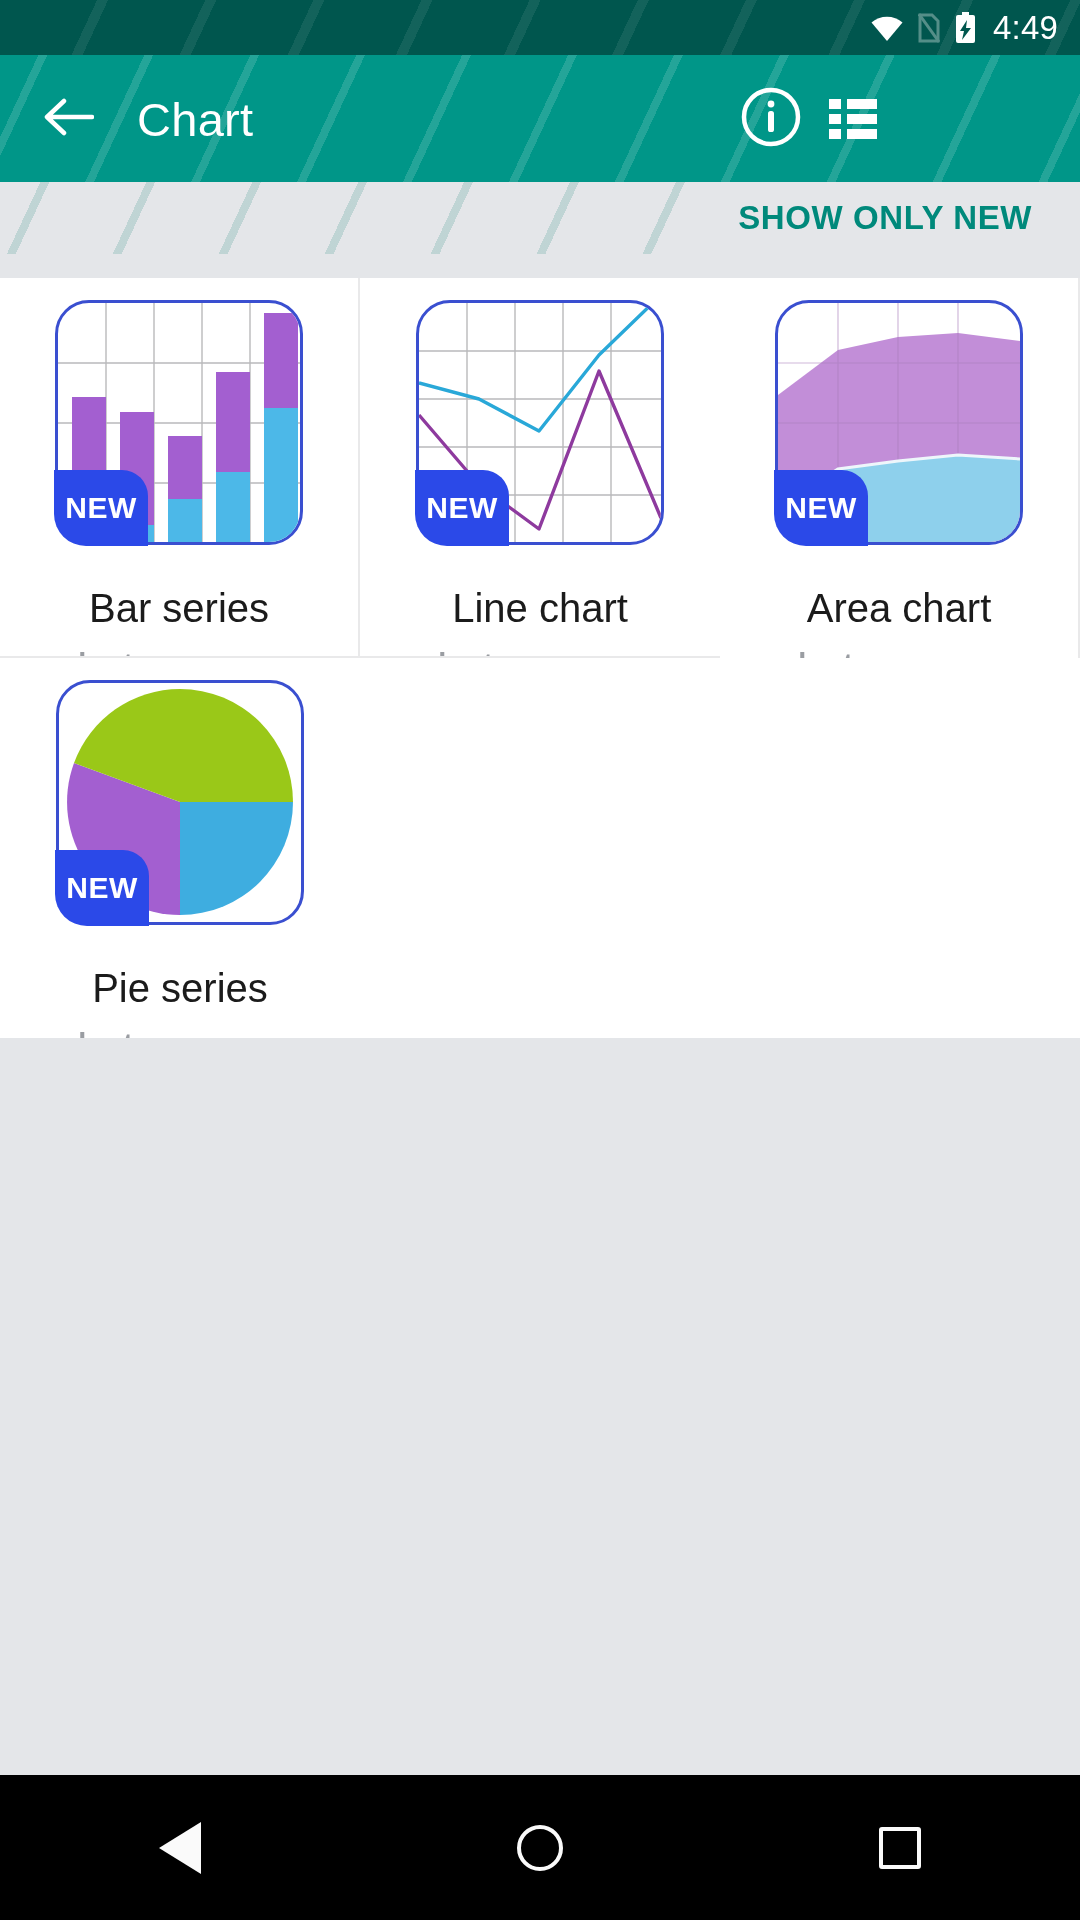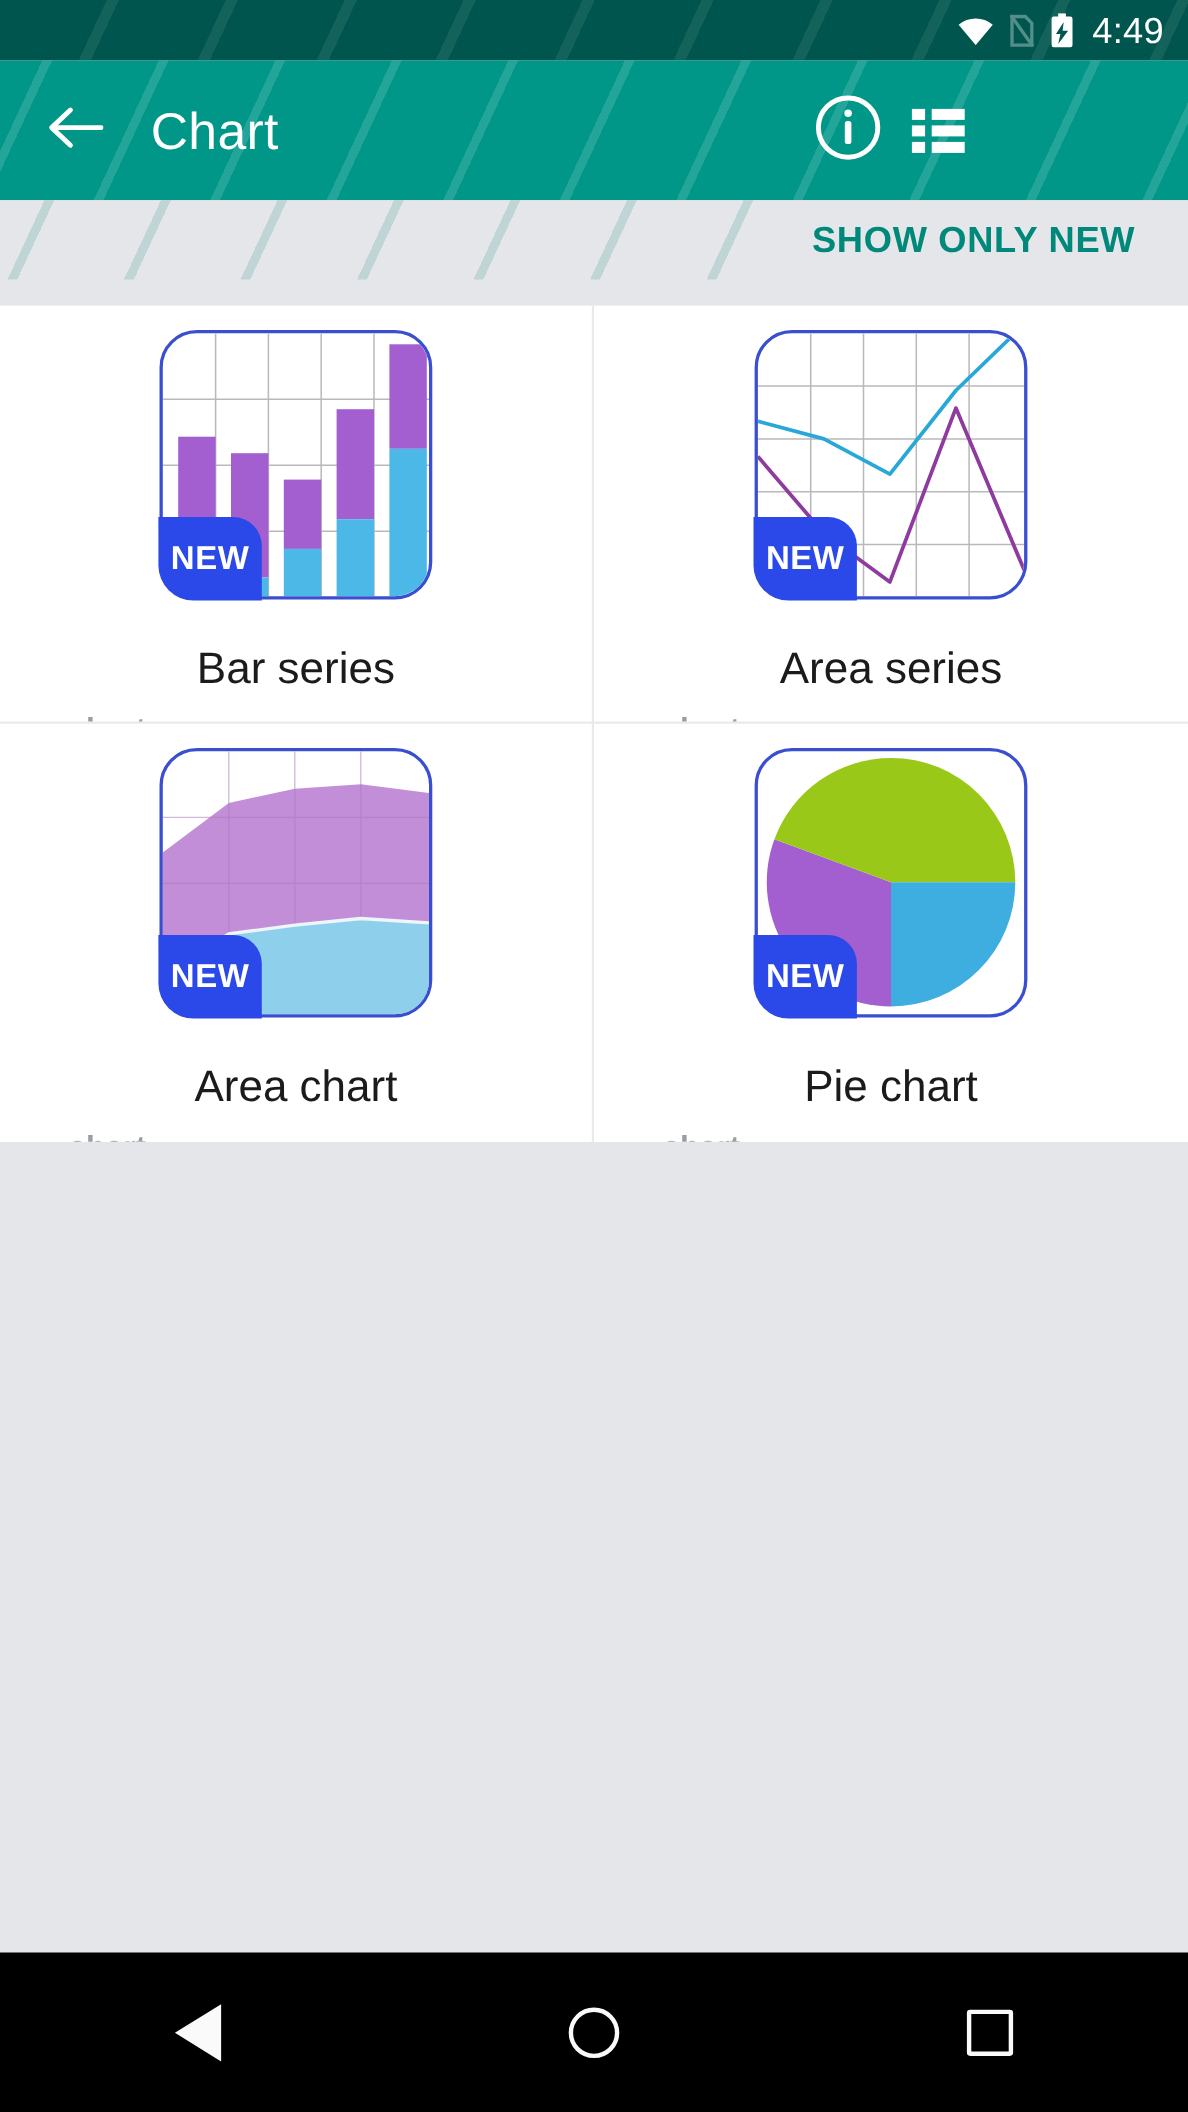--- a/index.html
+++ b/index.html
@@ -86,21 +86,21 @@
   #show-only-new{
     position:absolute; right:48px; top:50%; transform:translateY(-50%);
     color:#00897b; font-size:33px; font-weight:700; letter-spacing:.6px;
     cursor:pointer; white-space:nowrap;
   }
 
   
   #card-grid{
     position:absolute; left:0; top:278px; width:1080px; height:760px;
     background:#fff;
-    display:grid; grid-template-columns:1fr 1fr; grid-template-rows:380px 380px;
+    display:grid; grid-template-columns:1fr 1fr 1fr; grid-template-rows:380px 380px;
   }
   .card{
     position:relative; background:#fff; cursor:pointer; overflow:hidden;
   }
   .card.brd-r{ border-right:2px solid #e9e9ea; }
   .card.brd-b{ border-bottom:2px solid #e9e9ea; }
   .thumb-wrap{
     position:absolute; left:50%; transform:translateX(-50%); top:22px;
     width:248px; height:245px;
   }
@@ -267,21 +267,21 @@
             <line x1="0" y1="96" x2="242" y2="96"></line>
             <line x1="0" y1="144" x2="242" y2="144"></line>
             <line x1="0" y1="192" x2="242" y2="192"></line>
           </g>
           <polyline points="0,80 60,96 120,128 180,52 242,-8" fill="none" stroke="#29a8d8" stroke-width="3.4" stroke-linejoin="round"></polyline>
           <polyline points="0,112 60,182 120,226 180,68 242,215" fill="none" stroke="#8e3a9e" stroke-width="3.4" stroke-linejoin="round"></polyline>
         </svg>
       </div>
       <div class="badge-new">NEW</div>
     </div>
-    <div class="card-title">Area series</div>
+    <div class="card-title">Line chart</div>
     <div class="card-sub">chart</div>
   </div>
 
   <div class="card brd-r">
     <div class="thumb-wrap">
       <div class="thumb">
         <svg width="242" height="239" viewBox="0 0 242 239">
           <polygon points="0,92 60,47 120,34 180,30 242,38 242,239 0,239" fill="#c28ed8"></polygon>
           <g stroke="#a87fbb" stroke-width="1.2" opacity=".55">
             <line x1="60" y1="0" x2="60" y2="239"></line>
@@ -306,21 +306,21 @@
       <div class="thumb">
         <svg width="242" height="239" viewBox="0 0 242 239">
           <path d="M121 119 L121 6 A 113 113 0 0 1 234 119 Z" fill="#9ac818"></path>
           <path d="M121 119 L234 119 A 113 113 0 0 1 121 232 Z" fill="#3eade0"></path>
           <path d="M121 119 L121 232 A 113 113 0 0 1 15 80 Z" fill="#a35fd0"></path>
           <path d="M121 119 L15 80 A 113 113 0 0 1 121 6 Z" fill="#9ac818"></path>
         </svg>
       </div>
       <div class="badge-new">NEW</div>
     </div>
-    <div class="card-title">Pie chart</div>
+    <div class="card-title">Pie series</div>
     <div class="card-sub">chart</div>
   </div>
 
 </div>
 
 <div id="nav-bar">
   <div class="nav-btn">
     <span class="tri-ico"></span>
   </div>
   <div class="nav-btn">

